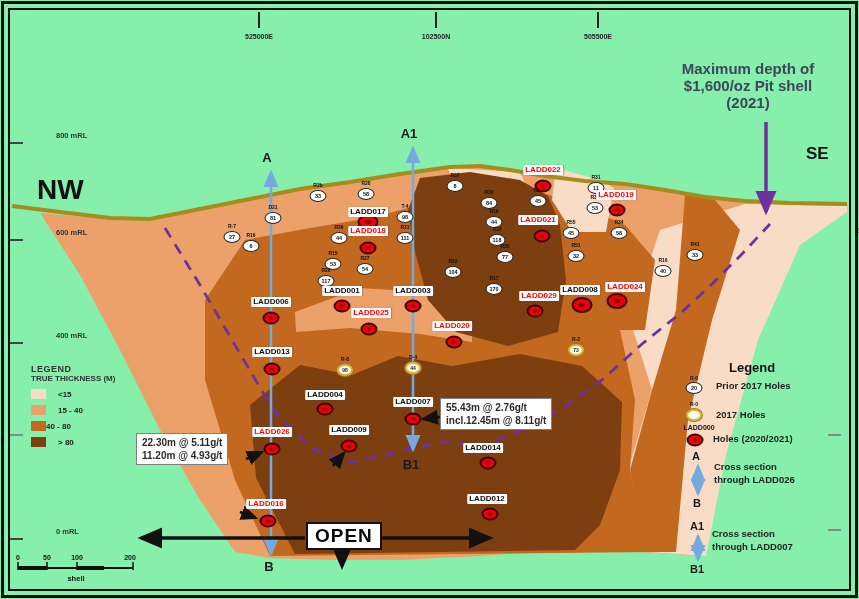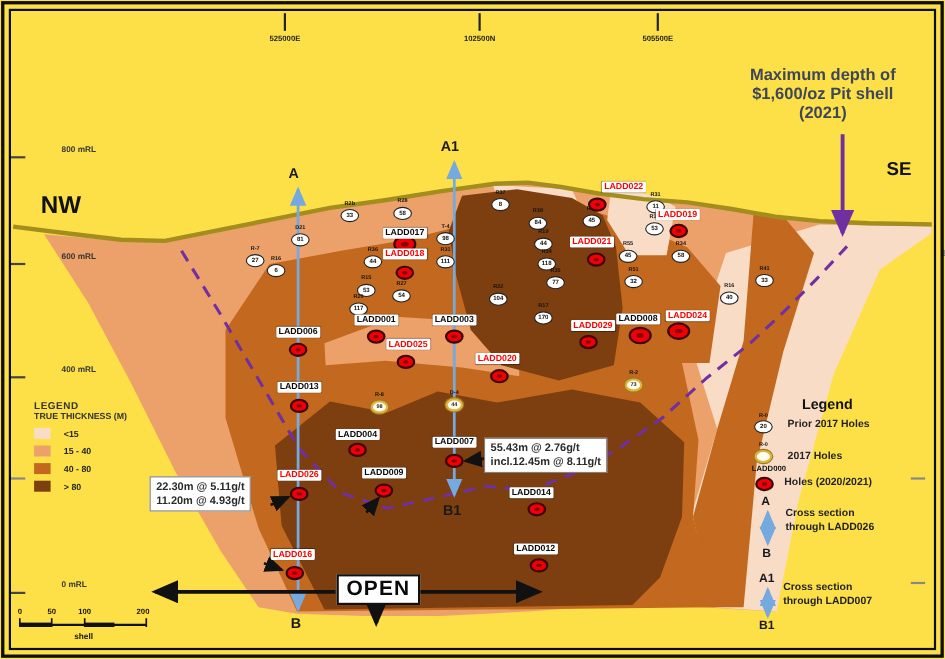--- a/index.html
+++ b/index.html
@@ -1,16 +1,16 @@
 <!DOCTYPE html>
 <html><head>
 <meta charset="utf-8">
 <style>
   html,body{margin:0;padding:0;background:#e9e9e9;}
-  .stage{position:relative;width:859px;height:599px;background:#fde047;font-family:"Liberation Sans",sans-serif;overflow:hidden;margin:0 auto;}
+  .stage{position:relative;width:859px;height:599px;background:#86efac;font-family:"Liberation Sans",sans-serif;overflow:hidden;margin:0 auto;}
   .frame-outer{position:absolute;inset:1px;border:3px solid #0d0d0d;pointer-events:none;z-index:50;}
   .frame-inner{position:absolute;inset:8px;border:2px solid #0d0d0d;pointer-events:none;z-index:50;}
   svg.terrain{position:absolute;left:0;top:0;z-index:1;}
   .lyr{position:absolute;left:0;top:0;width:859px;height:599px;z-index:2;}
   .abs{position:absolute;}
   .ctr{transform:translate(-50%,-50%);}
   .title{width:200px;text-align:center;font-size:15px;line-height:17px;font-weight:bold;color:#3d4759;}
   .compass{font-weight:bold;color:#111;}
   .tick-v{width:2px;background:#222;}
   .axlab{font-size:7px;font-weight:bold;color:#222;white-space:nowrap;}
@@ -105,38 +105,38 @@
   </svg>
 
   <div class="lyr" id="labels">
 
     <div class="abs title" style="left:648px;top:60px;">
       <div>Maximum depth of</div>
       <div>$1,600/oz Pit shell</div>
       <div>(2021)</div>
     </div>
 
-    <div class="abs compass" style="left:37px;top:174px;font-size:22px;">NW</div>
+    <div class="abs compass" style="left:37px;top:174px;font-size:28px;">NW</div>
     <div class="abs compass" style="left:806px;top:144px;font-size:17px;">SE</div>
 
     <div class="abs open-box" style="left:306px;top:522px;">OPEN</div>
 
     <div class="abs" style="left:31px;top:364px;">
       <div class="tl-title">LEGEND</div>
       <div class="tl-sub">TRUE THICKNESS (M)</div>
       <div id="tl-rows">
           <div style="display: flex; align-items: center; gap: 12px; margin-top: 6px;">
             <div class="tl-swatch" style="background: rgb(248, 220, 198);"></div>
             <div class="tl-row-label">&lt;15</div>
           </div>
           <div style="display: flex; align-items: center; gap: 12px; margin-top: 6px;">
             <div class="tl-swatch" style="background: rgb(237, 161, 106);"></div>
             <div class="tl-row-label">15 - 40</div>
           </div>
-          <div style="display: flex; align-items: center; gap: 12px; margin-top: 6px;">
+          <div style="display: flex; align-items: center; margin-top: 6px;">
             <div class="tl-swatch" style="background: rgb(194, 105, 31);"></div>
             <div class="tl-row-label">40 - 80</div>
           </div>
           <div style="display: flex; align-items: center; gap: 12px; margin-top: 6px;">
             <div class="tl-swatch" style="background: rgb(125, 63, 16);"></div>
             <div class="tl-row-label">&gt; 80</div>
           </div>
         </div>
     </div>
 
@@ -240,21 +240,21 @@
       <div class="abs h17 ctr" style="left: 345px; top: 370px;">98</div>
       <div class="abs ptag ctr" style="left: 413px; top: 357px;">D-4</div>
       <div class="abs h17 ctr" style="left: 413px; top: 368px;">44</div>
       <div class="abs ptag ctr" style="left: 576px; top: 339px;">R-2</div>
       <div class="abs h17 ctr" style="left: 576px; top: 350px;">73</div>
       <div class="abs hn ctr big" style="left: 368px; top: 222px;"></div>
       <div class="abs hl ctr black" style="left: 368px; top: 198px; margin-top: 14px;">LADD017</div>
       <div class="abs hn ctr" style="left: 368px; top: 248px;"></div>
       <div class="abs hl ctr red" style="left: 368px; top: 231px;">LADD018</div>
       <div class="abs hn ctr" style="left: 543px; top: 186px;"></div>
-      <div class="abs hl ctr red" style="left: 543px; top: 170px; margin-left: 24px;">LADD022</div>
+      <div class="abs hl ctr red" style="left: 543px; top: 170px;">LADD022</div>
       <div class="abs hn ctr" style="left: 617px; top: 210px;"></div>
       <div class="abs hl ctr red" style="left: 616px; top: 195px;">LADD019</div>
       <div class="abs hn ctr" style="left: 542px; top: 236px;"></div>
       <div class="abs hl ctr red" style="left: 538px; top: 220px;">LADD021</div>
       <div class="abs hn ctr" style="left: 271px; top: 318px;"></div>
       <div class="abs hl ctr black" style="left: 271px; top: 302px;">LADD006</div>
       <div class="abs hn ctr" style="left: 342px; top: 306px;"></div>
       <div class="abs hl ctr black" style="left: 342px; top: 291px;">LADD001</div>
       <div class="abs hn ctr" style="left: 369px; top: 329px;"></div>
       <div class="abs hl ctr red" style="left: 371px; top: 313px;">LADD025</div>

